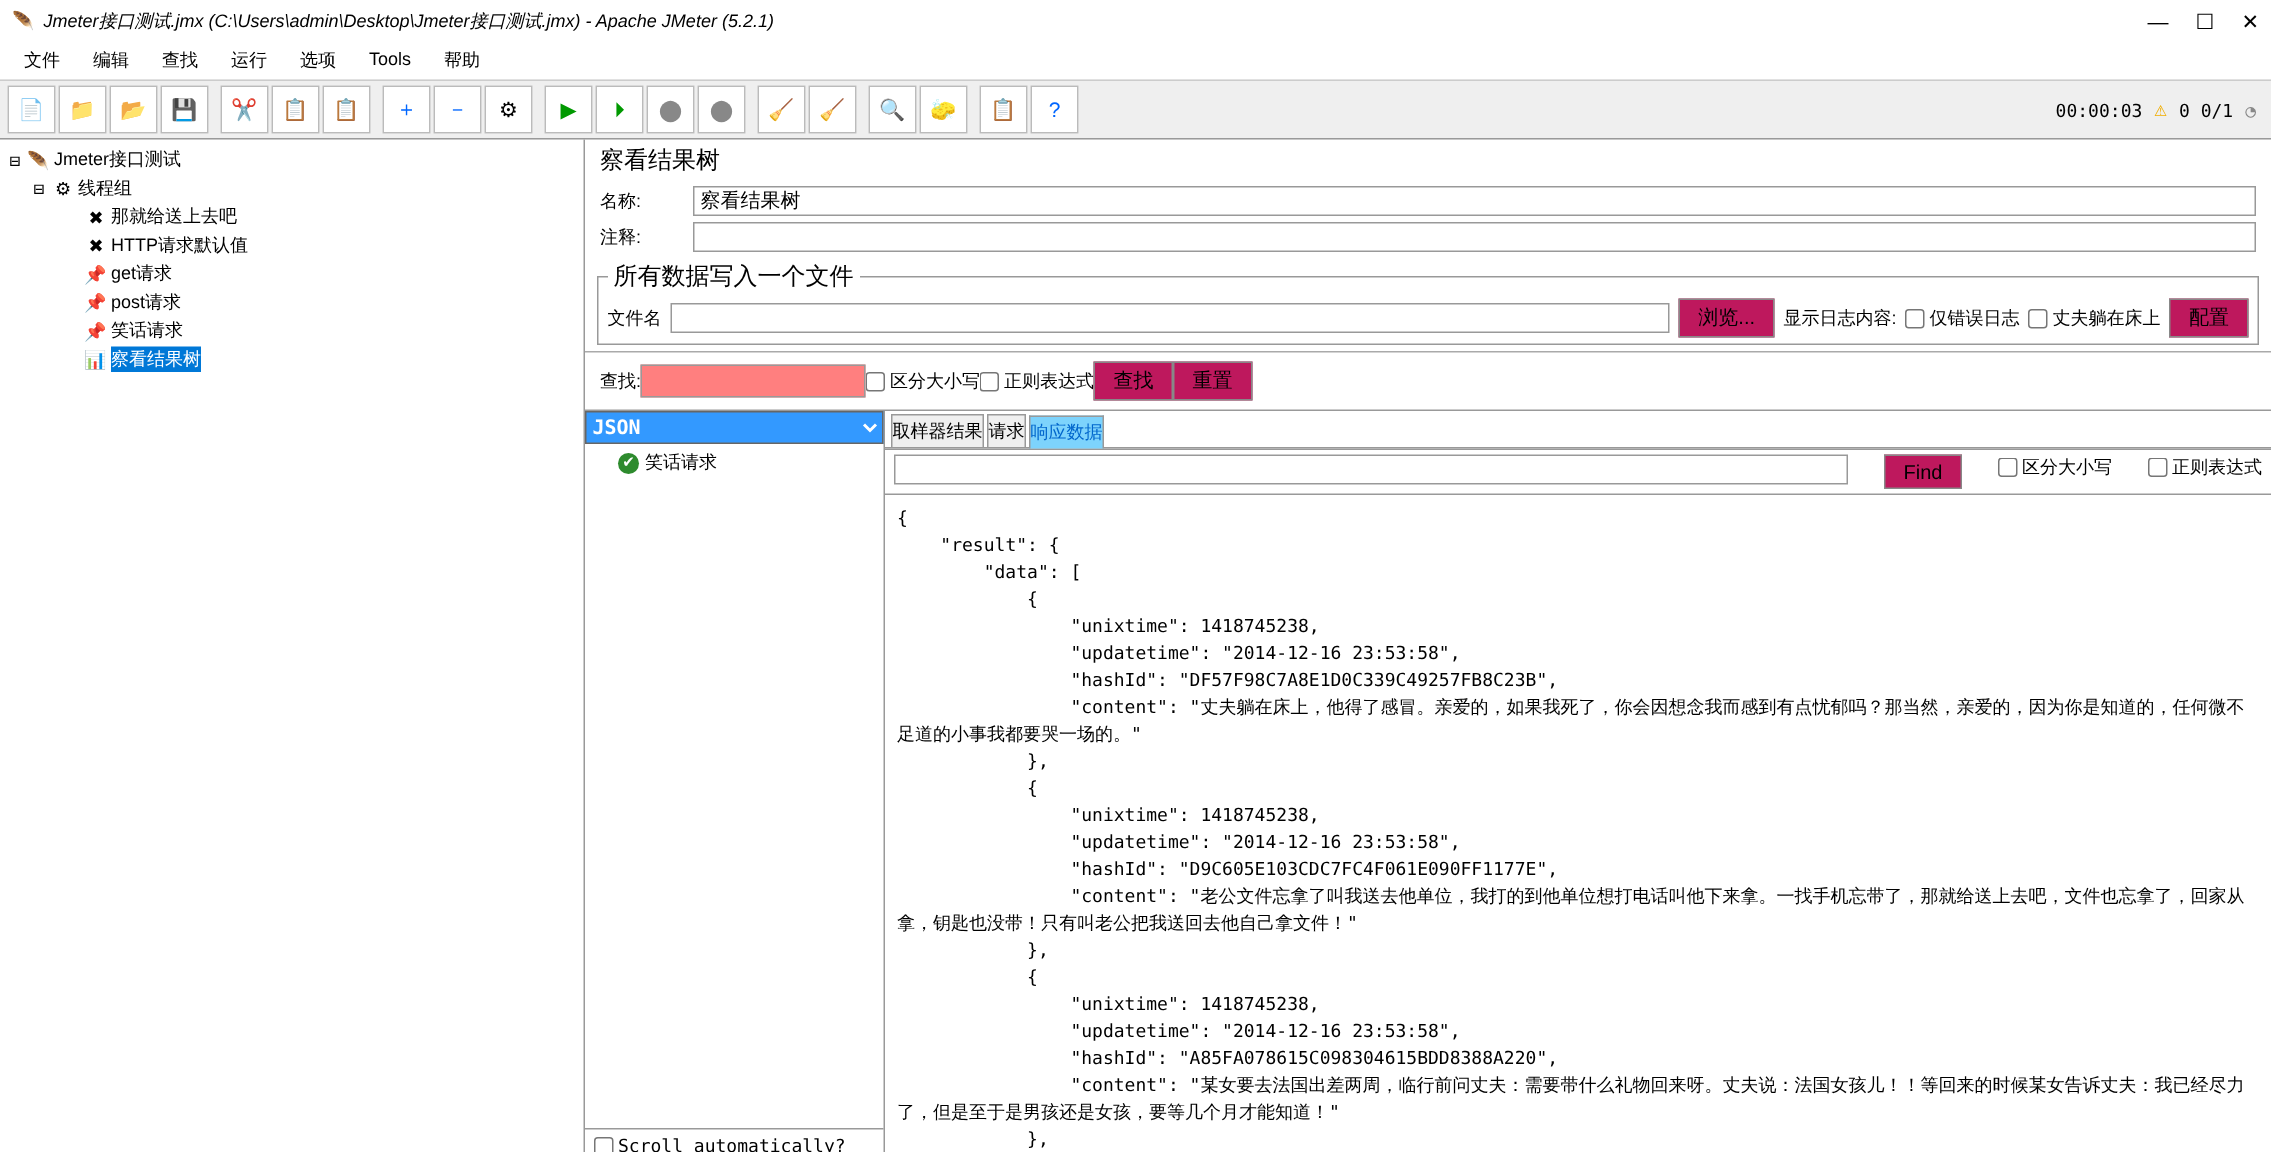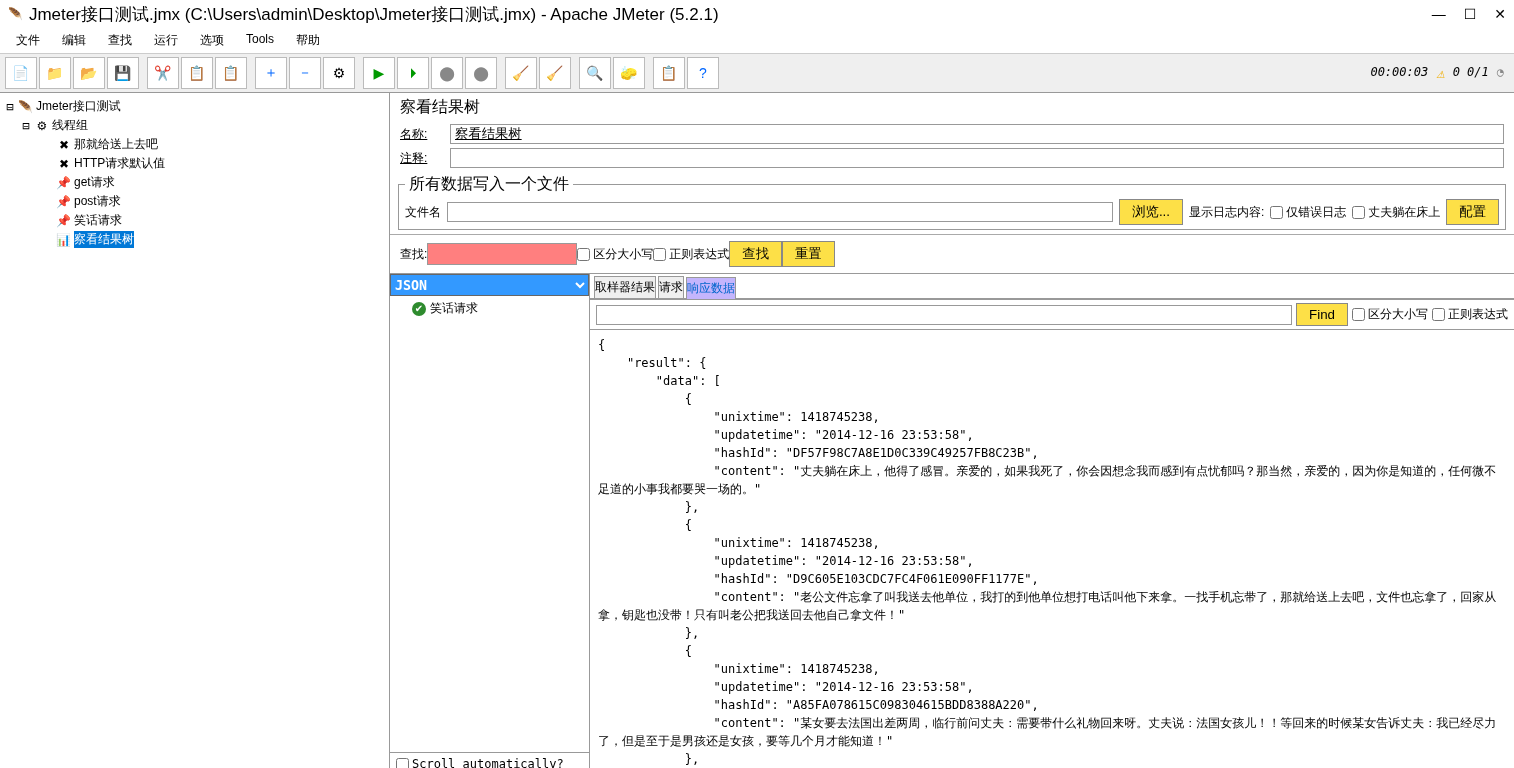--- a/index.html
+++ b/index.html
@@ -1,59 +1,59 @@
 <!DOCTYPE html>
 <html><head>
 <meta charset="utf-8">
 <style>
 * { box-sizing: border-box; margin: 0; padding: 0; }
 body { font-family: "Microsoft YaHei", Arial, sans-serif; font-size: 12px; background: #fff; color: #000; }
 .titlebar { display: flex; align-items: center; justify-content: space-between; height: 28px; padding: 0 8px; background: #fff; }
 .titlebar-left { display: flex; align-items: center; gap: 6px; }
-.titlebar-title { font-size: 17px; }
+.titlebar-title { font-size: 12px; font-style: italic; }
 .titlebar-controls { display: flex; gap: 18px; }
 .titlebar-controls span { font-size: 14px; cursor: default; }
 .menubar { display: flex; gap: 2px; padding: 2px 6px; background: #fff; }
 .menubar .menu-item { padding: 2px 10px; cursor: default; }
 .toolbar { display: flex; align-items: center; padding: 2px 4px; border-top: 1px solid #ccc; border-bottom: 1px solid #999; background: #efefef; }
 .toolbar .tb-btn { width: 32px; height: 32px; display: flex; align-items: center; justify-content: center; border: 1px solid #bbb; margin: 1px; background: #fff; font-size: 14px; cursor: default; }
 .toolbar .tb-sep { width: 6px; }
-.toolbar-right { margin-left: auto; display: flex; align-items: flex-start; gap: 8px; padding-right: 6px; font-family: monospace; font-style: italic; }
+.toolbar-right { margin-left: auto; display: flex; align-items: flex-end; gap: 8px; padding-right: 6px; font-family: monospace; }
 .main { display: flex; height: calc(100vh - 28px - 22px - 36px); }
 .tree-pane { width: 390px; border-right: 1px solid #999; overflow: auto; padding: 4px 0; }
 .tree-node { white-space: nowrap; padding: 1px 4px; display: flex; align-items: center; gap: 2px; }
 .tree-toggle { width: 12px; display: inline-block; text-align: center; font-family: monospace; }
 .tree-icon { width: 16px; display: inline-block; text-align: center; }
 .tree-selected { background: #0078d7; color: #fff; }
 .content-pane { flex: 1; display: flex; flex-direction: column; overflow: hidden; }
 .content-header { padding: 4px 10px; font-size: 16px; }
-.form-row { display: flex; align-items: center; gap: 10px; padding: 2px 10px; text-decoration: underline; }
+.form-row { display: flex; align-items: center; gap: 22px; padding: 2px 10px; }
 .form-row label { width: 40px; }
 .form-row input[type=text] { flex: 1; border: 1px solid #999; height: 20px; padding: 0 4px; }
 fieldset { margin: 4px 8px; border: 1px solid #999; padding: 4px 6px; position: relative; }
 fieldset legend { font-size: 16px; padding: 0 4px; }
 .file-row { display: flex; align-items: center; gap: 6px; }
 .file-row input[type=text] { flex: 1; border: 1px solid #999; height: 20px; }
-.btn { border: 1px solid #888; background: #fde047; padding: 3px 12px; cursor: default; }
+.btn { border: 1px solid #888; background: #be185d; padding: 3px 12px; cursor: default; }
 .search-row { display: flex; align-items: center; padding: 6px 10px; border-top: 1px solid #aaa; }
 .search-row .search-input { width: 150px; height: 22px; border: 1px solid #999; background: #ff7f7f; }
 .splitter-h { display: flex; flex: 1; overflow: hidden; border-top: 1px solid #999; }
 .result-tree-pane { width: 200px; border-right: 1px solid #999; display: flex; flex-direction: column; }
 .json-select { background: #3399ff; color: #fff; border: 1px solid #666; font-family: monospace; font-weight: bold; height: 22px; width: 100%; }
 .result-tree { flex: 1; overflow: auto; padding: 4px; }
 .result-item { display: flex; align-items: center; gap: 4px; padding-left: 18px; }
 .result-bottom { border-top: 1px solid #999; padding: 4px 6px; font-family: monospace; }
 .tabs-area { flex: 1; display: flex; flex-direction: column; overflow: hidden; }
 .tabs { display: flex; border-bottom: 1px solid #999; padding: 2px 4px 0 4px; gap: 2px; }
 .tab { padding: 2px 0; border: 1px solid #999; border-bottom: none; background: #efefef; cursor: default; }
-.tab.selected { background: #c4b5fd; position: relative; top: 1px; color: #0066cc; }
+.tab.selected { background: #7dd3fc; position: relative; top: 1px; color: #0066cc; }
 .subtabs { display: flex; gap: 2px; padding: 2px 4px 0 4px; font-family: monospace; }
 .subtab { padding: 2px 8px; border: 1px solid #999; border-bottom: none; cursor: default; }
 .subtab.selected { background: #fff; }
-.find-row { display: flex; align-items: center; gap: 4px; padding: 3px 6px; border-top: 1px solid #999; border-bottom: 1px solid #999; }
+.find-row { display: flex; align-items: flex-start; gap: 24px; padding: 3px 6px; border-top: 1px solid #999; border-bottom: 1px solid #999; }
 .find-row input[type=text] { flex: 1; border: 1px solid #999; height: 20px; }
 .json-body { flex: 1; overflow: auto; padding: 6px 8px; font-family: monospace; font-size: 12px; white-space: pre-wrap; line-height: 1.5; }
 .chk { display: flex; align-items: center; gap: 3px; }
 .feather { color: #888; }
 .green-check { display:inline-block; width:14px; height:14px; background:#2e8b2e; border-radius:50%; color:#fff; font-size:10px; text-align:center; line-height:14px;}
 .warn-tri { color:#f0ad00; font-size:14px; }
 </style>
 </head>
 <body>
 

